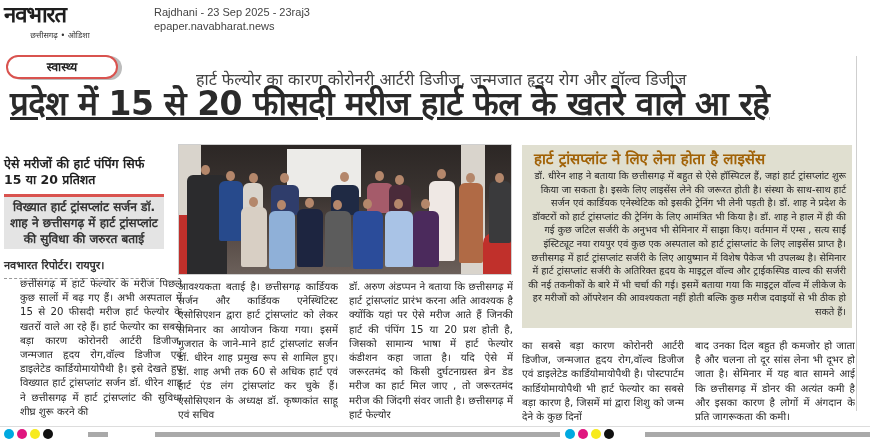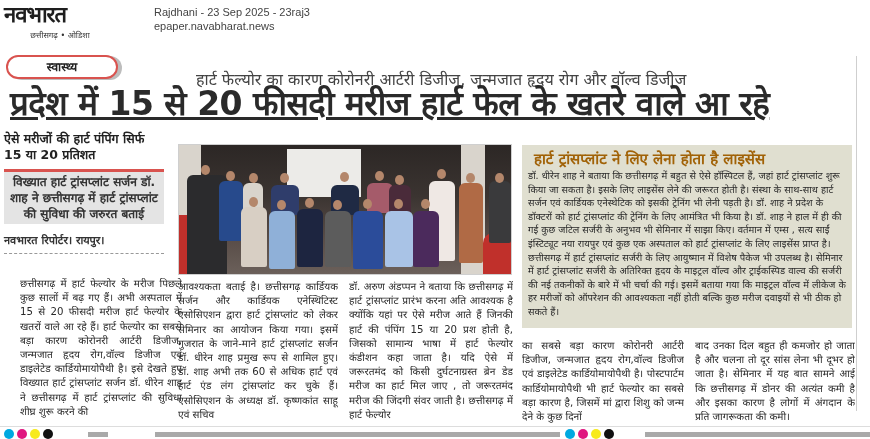--- a/index.html
+++ b/index.html
@@ -9,21 +9,21 @@
   .masthead { position: absolute; left: 0; top: 0; width: 718px; height: 44px; }
   .logo { position: absolute; left: 4px; top: 3px; width: 112px; }
   .logo-main { font-family: "DejaVu Sans", sans-serif; font-weight: bold; font-size: 22px; line-height: 24px; color: #1e1e1e; letter-spacing: -1px; }
   .logo-sub { font-size: 8px; color: #333; text-align: center; margin-top: 2px; }
   .edition { position: absolute; left: 130px; top: 5px; font-family: "Liberation Sans", sans-serif; font-size: 11px; line-height: 14px; color: #444; margin-left: 24px; }
 
   .kicker { position: absolute; left: 6px; top: 55px; width: 112px; height: 24px; border: 2px solid #d9534f; border-radius: 12px; background: #fff; box-shadow: 4px 1px 0 #bdbdbd; text-align: center; font-weight: bold; font-size: 12px; line-height: 20px; color: #222; }
   .subhead { position: absolute; left: 196px; top: 68px; font-size: 16px; color: #444; white-space: nowrap; }
   .headline { position: absolute; left: 10px; top: 82px; font-weight: bold; font-size: 33px; line-height: 44px; color: #2a2a2a; white-space: nowrap; letter-spacing: -0.5px; text-decoration: underline; }
 
-  .col-left { position: absolute; left: 4px; top: 131px; width: 160px; }
+  .col-left { position: absolute; left: 4px; top: 156px; width: 160px; }
   .side-head { font-weight: bold; font-size: 12.5px; line-height: 16px; color: #222; }
   .deck { margin-top: 6px; border-top: 3px solid #d9534f; background: #e4e4e4; padding: 2px 3px; font-weight: bold; font-size: 12px; line-height: 16px; text-align: center; color: #333; }
   .byline { margin-top: 8px; font-weight: bold; font-size: 11px; color: #333; padding-bottom: 6px; border-bottom: 1px dashed #999; }
 
   .body-text { font-family: "DejaVu Sans", sans-serif; font-size: 10.2px; line-height: 14.2px; color: #2a2a2a; text-align: justify; }
   .col-a { position: absolute; left: 20px; top: 277px; width: 162px; height: 150px; overflow: hidden; }
   .col-b { position: absolute; left: 178px; top: 280px; width: 160px; height: 147px; overflow: hidden; }
   .col-c { position: absolute; left: 349px; top: 280px; width: 164px; height: 147px; overflow: hidden; }
   .col-d { position: absolute; left: 522px; top: 339px; width: 162px; height: 88px; overflow: hidden; }
   .col-e { position: absolute; left: 695px; top: 339px; width: 160px; height: 88px; overflow: hidden; }
@@ -32,21 +32,21 @@
   .photo .screen { position: absolute; left: 108px; top: 4px; width: 74px; height: 48px; background: #ecebe8; }
   .photo .curtain-l { position: absolute; left: 0; top: 0; width: 22px; height: 131px; background: #d9d4cc; }
   .photo .curtain-r { position: absolute; right: 26px; top: 0; width: 24px; height: 131px; background: #d9d4cc; }
   .photo .table-l { position: absolute; left: 0; top: 70px; width: 16px; height: 60px; background: #c0302b; }
   .photo .table-r { position: absolute; right: 0; top: 88px; width: 28px; height: 43px; background: #c0302b; border-radius: 10px 0 0 0; }
   .person { position: absolute; border-radius: 6px 6px 2px 2px; }
   .head { position: absolute; width: 9px; height: 10px; border-radius: 50%; background: #b4876b; }
 
   .sidebar-box { position: absolute; left: 522px; top: 145px; width: 330px; height: 183px; background: #e0dfd0; padding: 4px 6px; }
   .sidebar-title { font-weight: bold; font-size: 15px; line-height: 20px; color: #a16207; padding-left: 6px; }
-  .sidebar-text { font-size: 9.6px; line-height: 13.6px; color: #2a2a2a; text-align: left; }
+  .sidebar-text { font-size: 9.6px; line-height: 13.6px; color: #2a2a2a; text-align: right; }
 
   .right-edge { position: absolute; left: 856px; top: 56px; width: 1px; height: 355px; background: #cfcfcf; }
   .divider-h { position: absolute; left: 0; top: 426px; width: 870px; height: 1px; background: #ddd; }
 
   .regmarks { position: absolute; top: 429px; height: 10px; display: flex; gap: 3px; }
   .dot { width: 10px; height: 10px; border-radius: 50%; }
   .bar { position: absolute; top: 432px; height: 5px; background: #a9a9a9; }
 </style>
 </head>
 <body>

